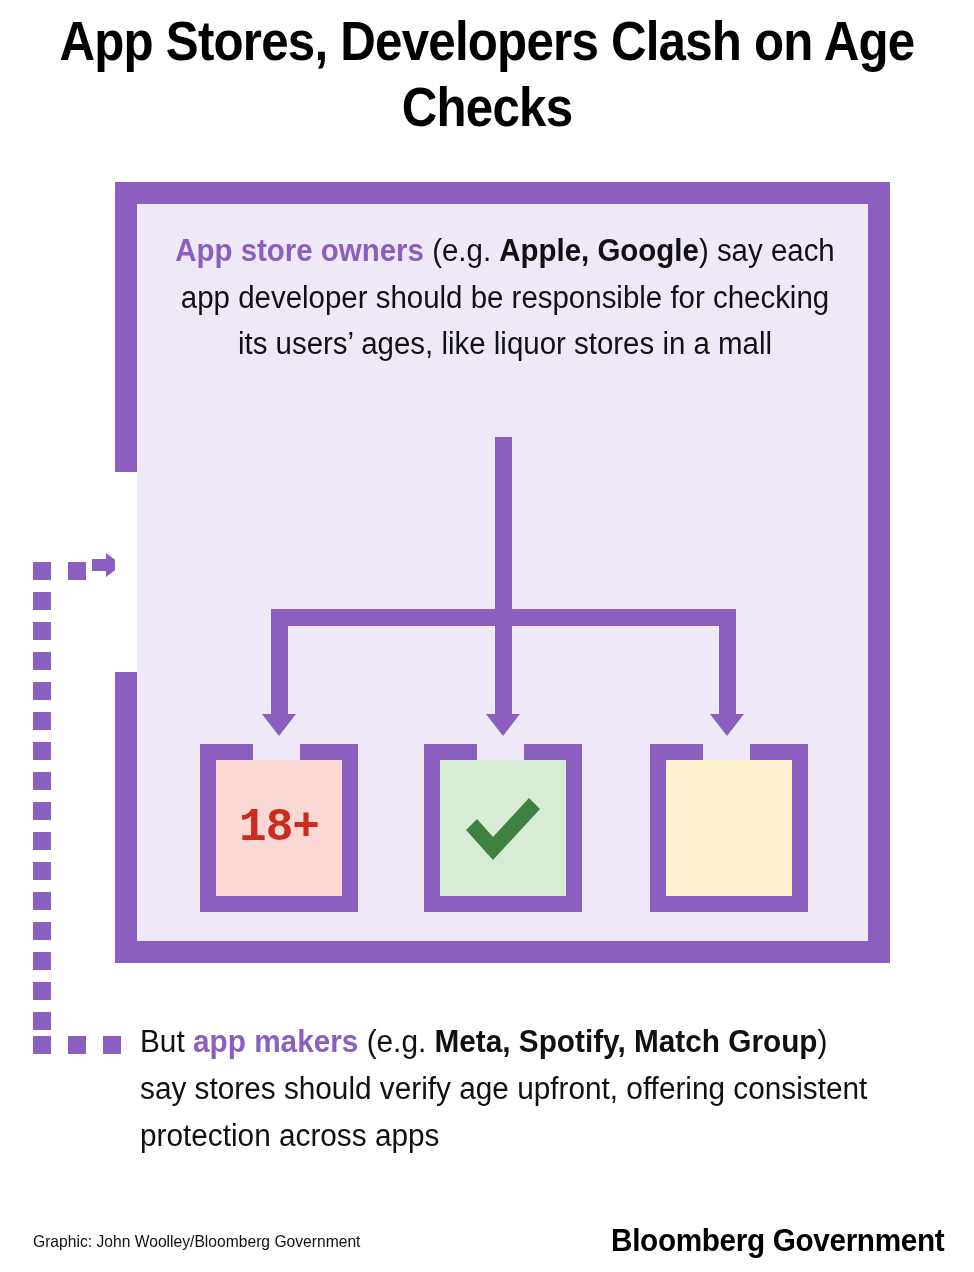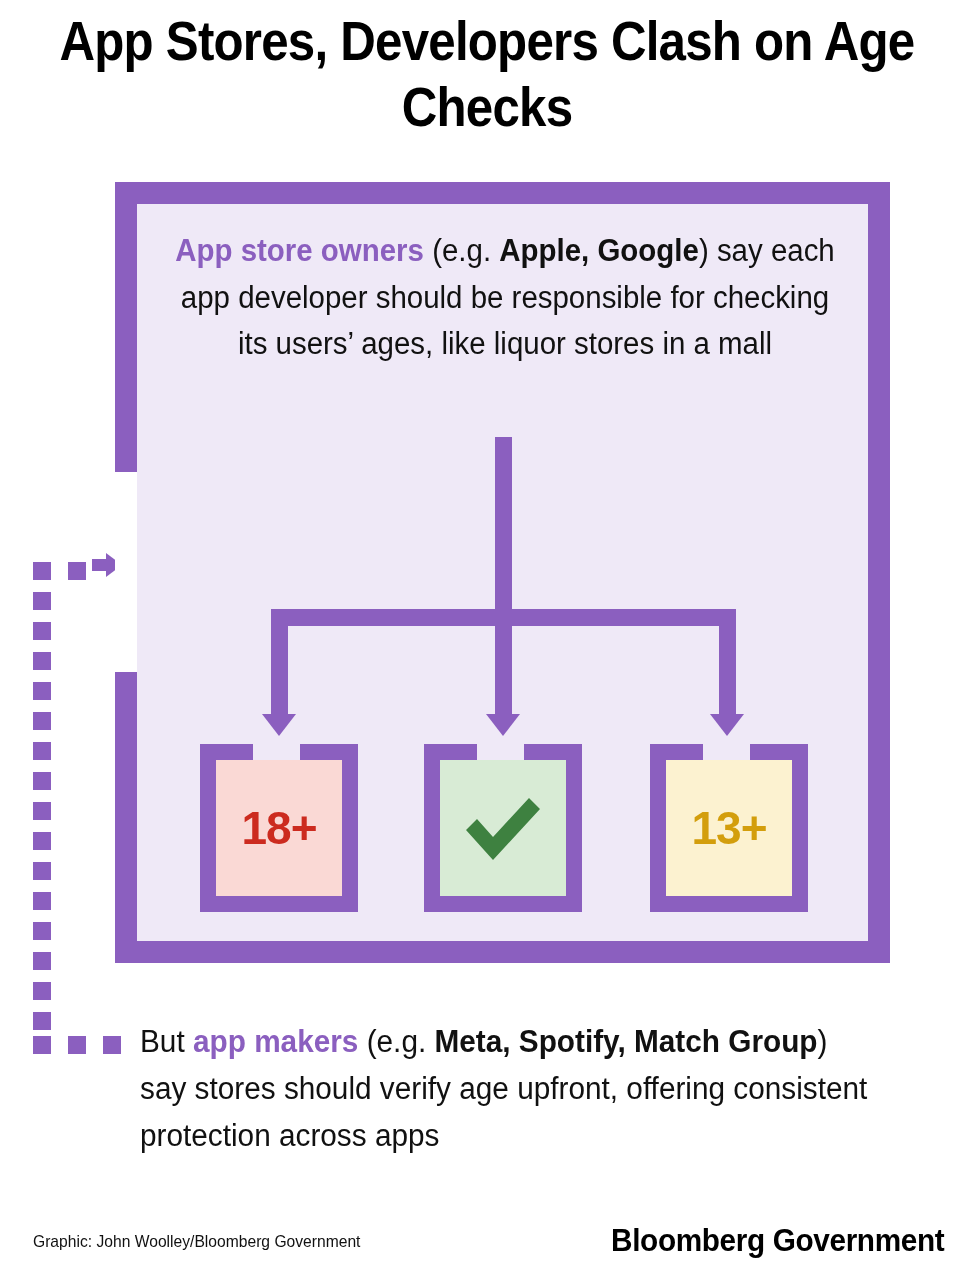--- a/index.html
+++ b/index.html
@@ -153,20 +153,21 @@
     left: 16px;
     top: 16px;
     width: 126px;
     height: 136px;
     display: flex;
     align-items: center;
     justify-content: center;
     font-size: 46px;
     font-weight: bold;
     letter-spacing: -1px;
+    font-family: Liberation Mono, monospace;
   }
   #card-18 { left: 200px; }
   #card-ok { left: 424px; }
   #card-13 { left: 650px; }
 
   #card-18 .fill  { background: #FAD9D5; }
   #card-ok .fill  { background: #D8EBD5; }
   #card-13 .fill  { background: #FCF2D0; }
   #card-18 .label { color: #CC2B1F; }
   #card-13 .label { color: #D39E0C; }
@@ -305,21 +306,20 @@
   </div>
 </div>
 
 <div class="card" id="card-13">
   <div class="fill"></div>
   <div class="frame-l"></div>
   <div class="frame-r"></div>
   <div class="frame-b"></div>
   <div class="frame-tl"></div>
   <div class="frame-tr"></div>
-  <div class="label">13+</div>
 </div>
 
 <div id="counterpoint">
   <span>But </span><span class="hl">app makers</span><span> (e.g. </span><span class="bd">Meta, Spotify, Match Group</span><span>) say stores should verify age upfront, offering consistent protection across apps</span>
 </div>
 
 <div id="credit">Graphic: John Woolley/Bloomberg Government</div>
 <div id="logo">Bloomberg Government</div>
 
 </body></html>

